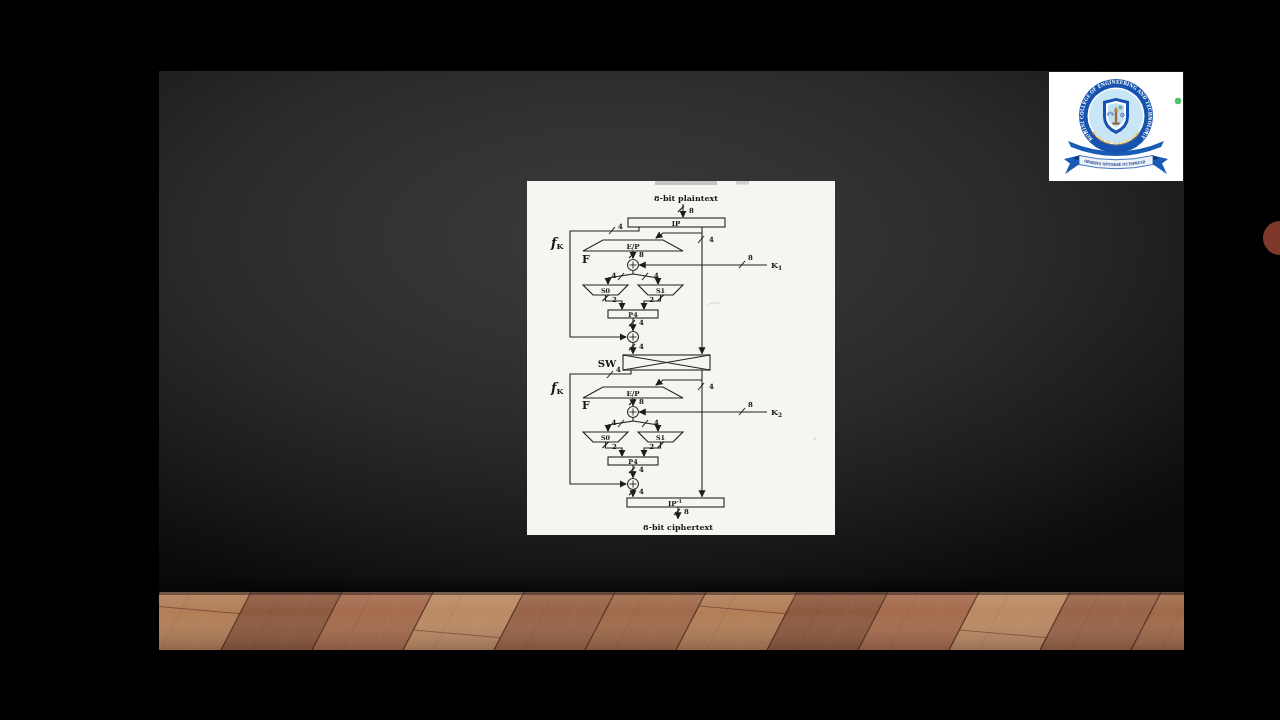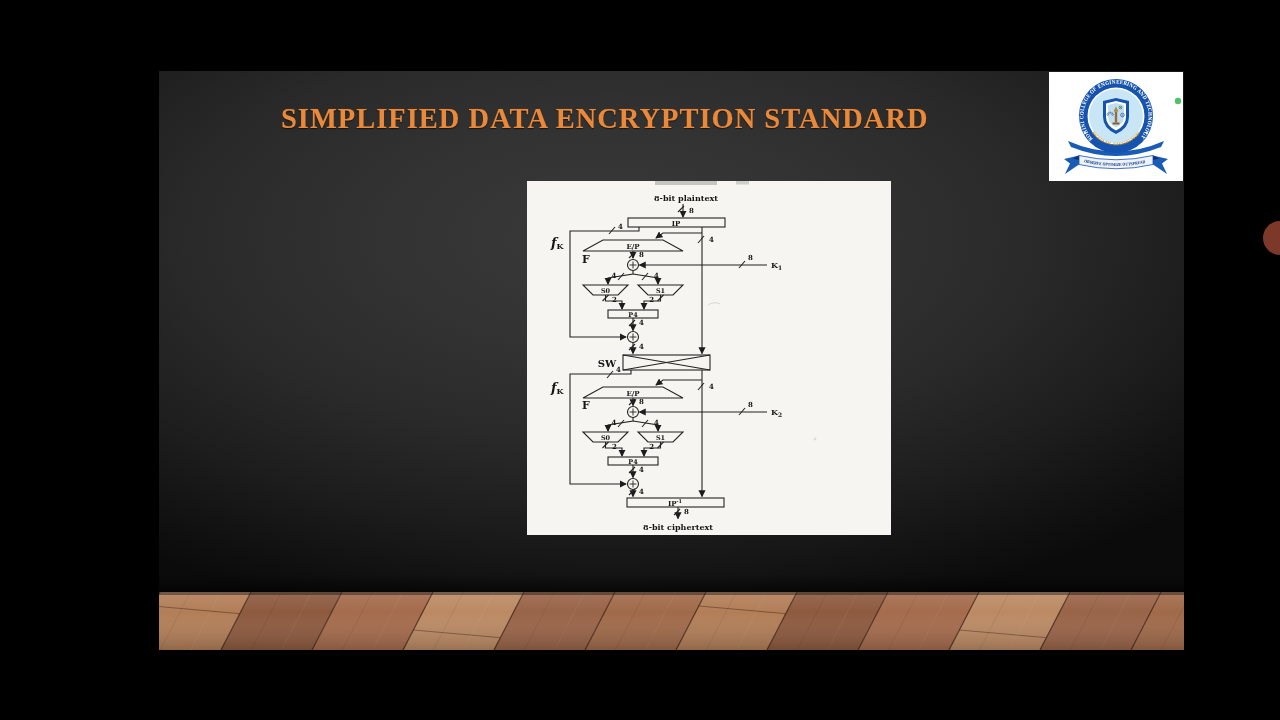--- a/index.html
+++ b/index.html
@@ -12,21 +12,21 @@
           #3a3a3a 0%, #323232 30%, #2a2a2a 52%, #1d1d1d 74%, #101010 92%, #0b0b0b 100%);}
   #wall::after{content:"";position:absolute;left:0;bottom:0;width:100%;height:18px;
         background:linear-gradient(to bottom,rgba(0,0,0,0),rgba(0,0,0,.55));}
   #floor{position:absolute;left:0;top:521px;width:1025px;height:58px;}
   
   #title{position:absolute;left:122px;top:32px;width:880px;
          font-family:"Liberation Serif",serif;font-weight:bold;font-size:28.5px;
          letter-spacing:1px;color:#e8893c;white-space:nowrap;
          text-shadow:0 1px 1px rgba(0,0,0,.6), 0 0 1px #8a4a15;}
   
-  #diagram-box{position:absolute;left:368px;top:110px;width:364px;height:354px;background:#f6f5f1;}
+  #diagram-box{position:absolute;left:368px;top:110px;width:308px;height:354px;background:#f6f5f1;}
   #logo-box{position:absolute;left:890px;top:1px;width:134px;height:109px;background:#ffffff;}
   
   #red-bubble{position:absolute;left:1263px;top:221px;width:34px;height:34px;border-radius:50%;
         background:#7c392a;}
   svg text{font-family:"DejaVu Serif",serif;}
 </style>
 </head>
 <body>
 
 <div id="stage">
@@ -98,21 +98,20 @@
         <defs>
           <linearGradient id="floorshade" x1="0" y1="0" x2="0" y2="1">
             <stop offset="0" stop-color="rgba(255,255,255,0.10)"></stop>
             <stop offset="0.35" stop-color="rgba(255,255,255,0)"></stop>
             <stop offset="1" stop-color="rgba(0,0,0,0.18)"></stop>
           </linearGradient>
         </defs>
       </svg>
     </div>
 
-    <div id="title">SIMPLIFIED DATA ENCRYPTION STANDARD</div>
 
     <div id="diagram-box">
       <svg width="308" height="354" viewBox="0 0 308 354">
         <defs>
           <marker id="ah" viewBox="0 0 8 8" refX="7" refY="4" markerWidth="6.5" markerHeight="6.5" orient="auto-start-reverse">
             <path d="M0,0 L8,4 L0,8 Z" fill="#1c1c1c"></path>
           </marker>
         </defs>
         <g stroke="#232323" stroke-width="1.1" fill="none">
 

